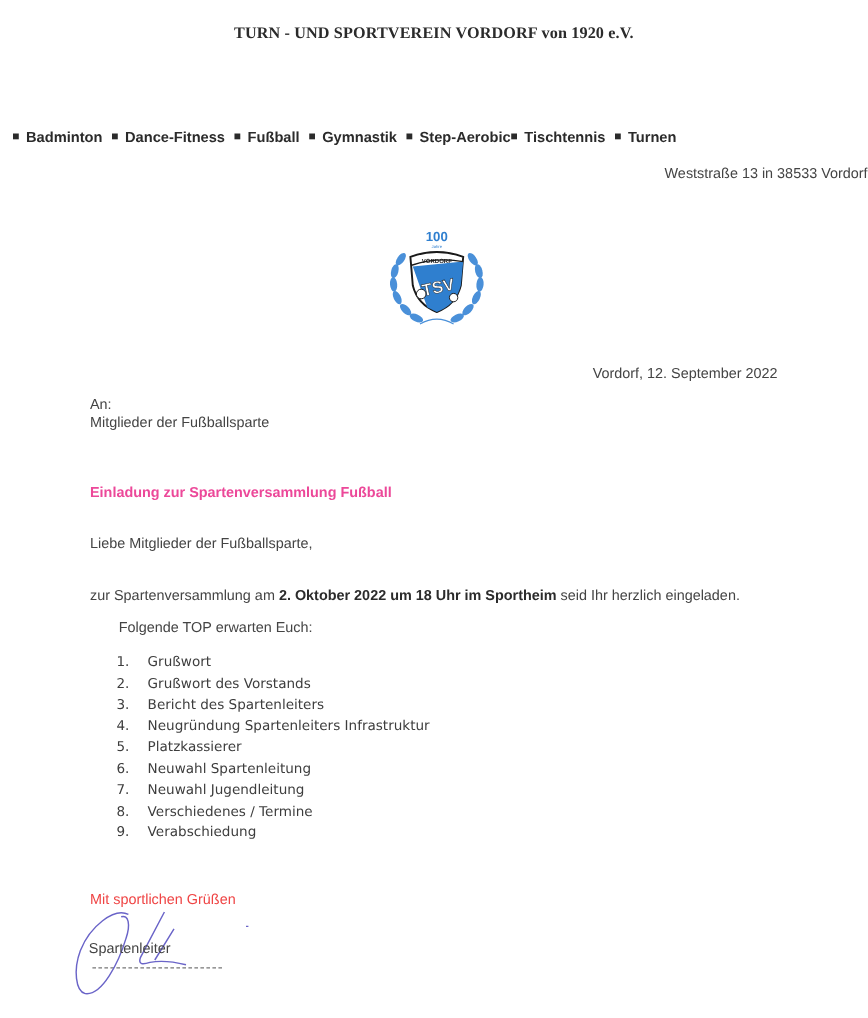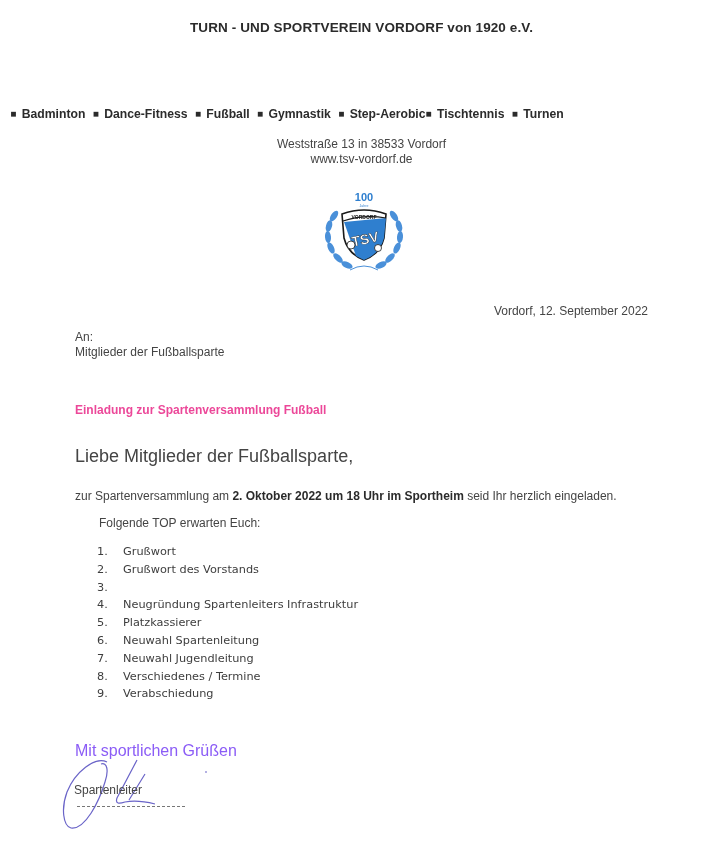--- a/index.html
+++ b/index.html
@@ -3,47 +3,47 @@
 <meta charset="utf-8">
 <style>
   html, body { margin: 0; padding: 0; background: #ffffff; }
   body {
     width: 723px; height: 848px; position: relative; overflow: hidden;
     font-family: "Liberation Sans", sans-serif; color: #3a3a3a;
   }
   .abs { position: absolute; }
   .title {
     left: 0; width: 723px; top: 20px; text-align: center;
-    font-weight: bold; font-size: 13.5px; color: #2b2b2b; letter-spacing: 0.1px;
+    font-weight: bold; font-size: 13.5px; color: #2b2b2b; letter-spacing: 0.1px; font-family: Liberation Serif, serif;
   }
   .sports {
     left: 0; width: 574px; top: 107px; text-align: center;
     font-weight: bold; font-size: 12.2px; color: #2b2b2b; white-space: nowrap;
   }
   .sports .sq { font-size: 10px; margin: 0 2px 0 0; position: relative; top: -1px; }
   .sports .sport { margin-right: 4px; }
   .addr {
-    left: 0; width: 723px; top: 137px; text-align: center;
+    left: 0; width: 723px; top: 137px; text-align: right;
     font-size: 12px; line-height: 15px; color: #444;
   }
   .logo { left: 320px; top: 188px; width: 88px; height: 86px; }
   .date { right: 75px; top: 304px; font-size: 12px; color: #444; }
   .to { left: 75px; top: 330px; font-size: 12px; line-height: 15px; color: #444; }
   .subject { left: 75px; top: 403px; font-size: 12px; font-weight: bold; color: #ec4899; }
-  .greeting { left: 75px; top: 446px; font-size: 18px; color: #444; }
+  .greeting { left: 75px; top: 446px; font-size: 12px; color: #444; }
   .invite { left: 75px; top: 489px; font-size: 12px; color: #444; white-space: nowrap; text-align: center; }
   .invite b { color: #2b2b2b; }
   .top-intro { left: 75px; top: 516px; font-size: 12px; color: #444; margin-left: 24px; }
   .agenda {
     left: 97px; top: 543px; font-family: "DejaVu Sans", sans-serif;
     font-size: 11.3px; color: #3d3d3d; margin: 0; padding: 0; list-style: none;
   }
   .agenda li { height: 17.8px; line-height: 17.8px; display: flex; }
   .agenda .num { width: 26px; display: inline-block; }
-  .closing { left: 75px; top: 742px; font-size: 16px; color: #8b5cf6; }
+  .closing { left: 75px; top: 742px; font-size: 12px; color: #ef4444; }
   .sig { left: 55px; top: 752px; width: 160px; height: 80px; }
   .sigline { left: 77px; top: 806px; width: 108px; border-top: 1px dashed #777; }
   .role { left: 74px; top: 783px; font-size: 12px; color: #444; }
 </style>
 </head>
 <body>
 
 <div class="abs title">TURN - UND SPORTVEREIN VORDORF von 1920 e.V.</div>
 
 <div class="abs sports">
@@ -57,21 +57,20 @@
   <span class="sport">Gymnastik</span>
   <span class="sq">■</span>
   <span>Step-Aerobic</span><span class="sq">■</span>
   <span class="sport">Tischtennis</span>
   <span class="sq">■</span>
   <span>Turnen</span>
 </div>
 
 <div class="abs addr">
   <div>Weststraße 13 in 38533 Vordorf</div>
-  <div>www.tsv-vordorf.de</div>
 </div>
 
 <svg class="abs logo" viewBox="0 0 88 86">
 
   <g fill="#4a90d9">
     <ellipse cx="14" cy="28" rx="3" ry="6" transform="rotate(35 14 28)"></ellipse>
     <ellipse cx="9" cy="38" rx="3" ry="6" transform="rotate(15 9 38)"></ellipse>
     <ellipse cx="8" cy="49" rx="3" ry="6" transform="rotate(-5 8 49)"></ellipse>
     <ellipse cx="11" cy="60" rx="3" ry="6" transform="rotate(-25 11 60)"></ellipse>
     <ellipse cx="18" cy="70" rx="3" ry="6" transform="rotate(-45 18 70)"></ellipse>
@@ -120,20 +119,21 @@
   <li>
       <span class="num">1.</span>
       <span>Grußwort</span>
     </li>
   <li>
       <span class="num">2.</span>
       <span>Grußwort des Vorstands</span>
     </li>
   <li>
       <span class="num">3.</span>
+      <span>Bericht des Spartenleiters</span>
     </li>
   <li>
       <span class="num">4.</span>
       <span>Neugründung Spartenleiters Infrastruktur</span>
     </li>
   <li>
       <span class="num">5.</span>
       <span>Platzkassierer</span>
     </li>
   <li>

